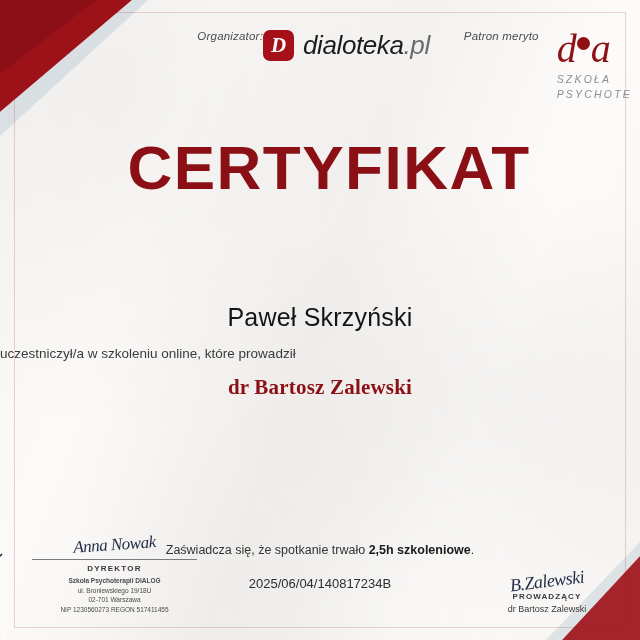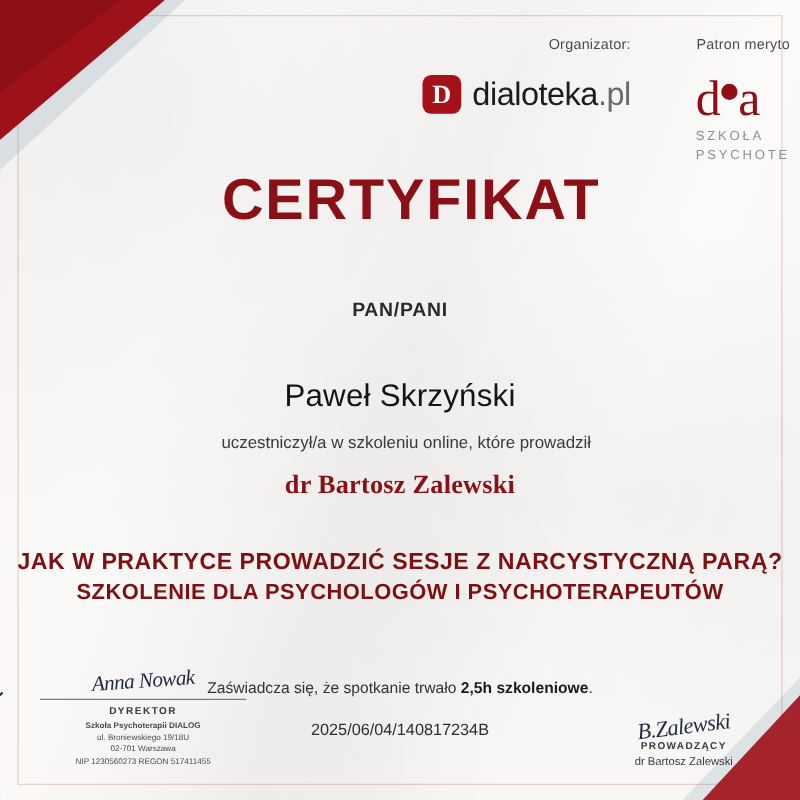--- a/index.html
+++ b/index.html
@@ -64,22 +64,23 @@
     top: 30px;
     left: 0; right: 0;
     display: flex;
     justify-content: flex-end;
     align-items: flex-start;
     gap: 34px;
     padding-right: 8px;
   }
   .header-col {
     display: flex;
-    flex-direction: column;
-    align-items: flex-end;
+    flex-direction: row;
+    align-items: flex-start;
+    font-style: italic;
   }
   .header-label {
     font-size: 11.5px;
     color: #4c4c4c;
     letter-spacing: .2px;
     margin-bottom: 18px;
     white-space: nowrap;
   }
   .logo-row {
     display: flex;
@@ -143,21 +144,21 @@
   }
 
   
   .title {
     position: absolute;
     top: 132px;
     left: 0; right: 0;
     text-align: center;
     font-family: "Liberation Sans", sans-serif;
     font-weight: bold;
-    font-size: 46px;
+    font-size: 62px;
     letter-spacing: 1.5px;
     color: #8b1015;
     padding-left: 18px;
   }
 
   .panpani {
     position: absolute;
     top: 240px;
     left: 0; right: 0;
     text-align: center;
@@ -173,22 +174,22 @@
     left: 0; right: 0;
     text-align: center;
     font-size: 25px;
     color: #141414;
     letter-spacing: .2px;
   }
 
   .participated {
     position: absolute;
     top: 346px;
-    left: 10px; right: 0;
-    text-align: center;
+    left: 0; right: 0;
+    text-align: left;
     font-size: 13.5px;
     color: #3a3a3a;
   }
 
   .trainer {
     position: absolute;
     top: 375px;
     left: 0; right: 0;
     text-align: center;
     font-size: 21px;
@@ -339,32 +340,27 @@
         <div class="patron-word"><span>d</span><span class="dotmark"></span><span>a</span></div>
         <div class="patron-sub">SZKOŁA</div>
         <div class="patron-sub2">PSYCHOTE</div>
       </div>
     </div>
 
   </div>
 
   <div class="title">CERTYFIKAT</div>
 
-  <div class="panpani">PAN/PANI</div>
 
   <div class="recipient">Paweł Skrzyński</div>
 
   <div class="participated">uczestniczył/a w szkoleniu online, które prowadził</div>
 
   <div class="trainer">dr Bartosz Zalewski</div>
 
-  <div class="course">
-    <div>JAK W PRAKTYCE PROWADZIĆ SESJE Z NARCYSTYCZNĄ PARĄ?</div>
-    <div class="line2">SZKOLENIE DLA PSYCHOLOGÓW I PSYCHOTERAPEUTÓW</div>
-  </div>
 
   <div class="duration">
     <span>Zaświadcza się, że spotkanie trwało </span><b>2,5h szkoleniowe</b><span>.</span>
   </div>
 
   <div class="cert-no-value">2025/06/04/140817234B</div>
 
   <svg class="sig-left-clip" viewBox="0 0 60 40">
     <path d="M2,30 C12,6 20,34 30,14 C38,0 46,26 58,12" stroke="#1f2a44" stroke-width="1.6" fill="none"></path>
   </svg>

